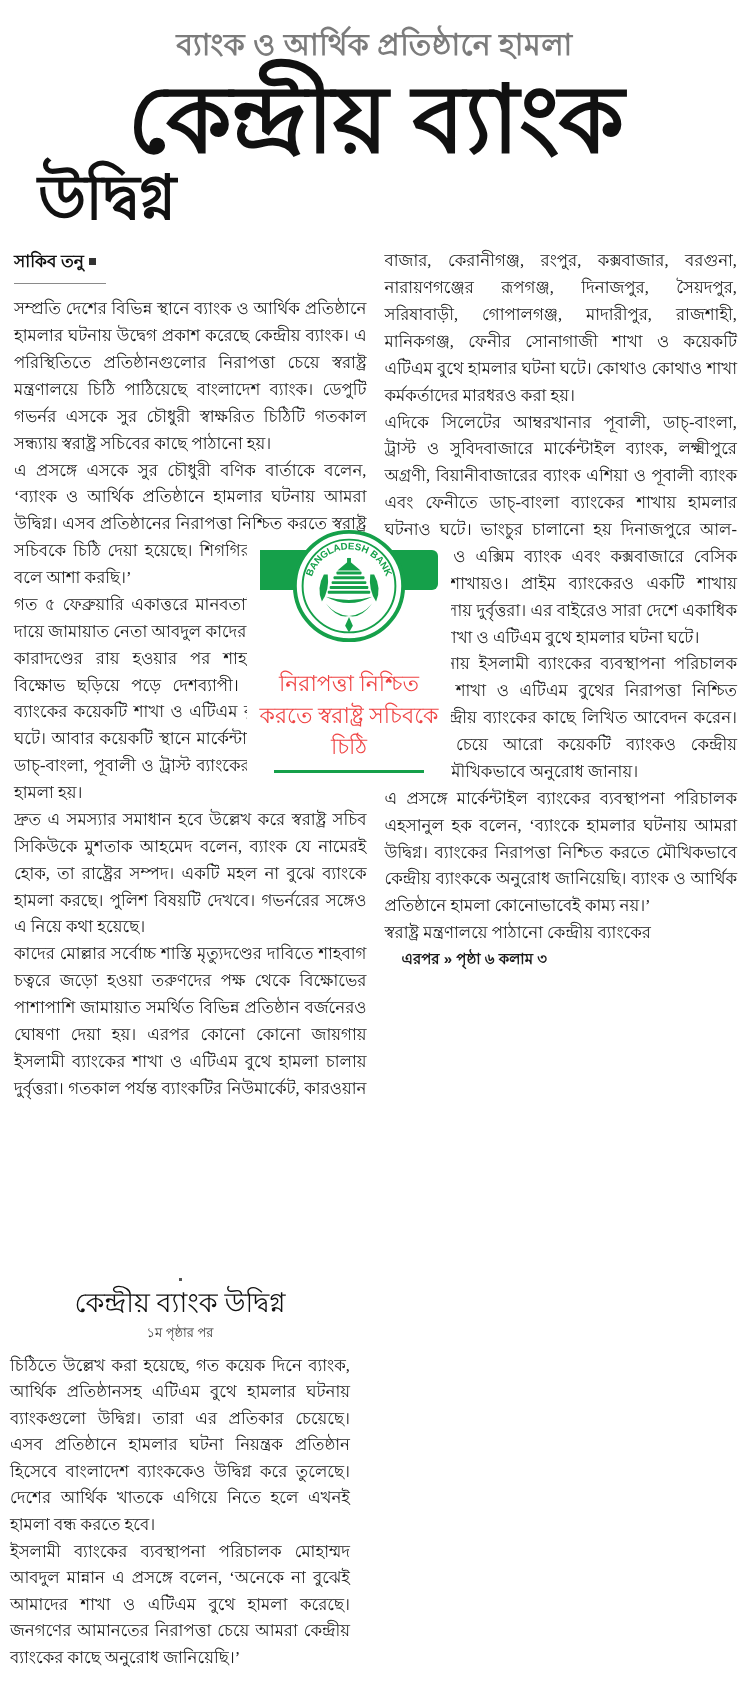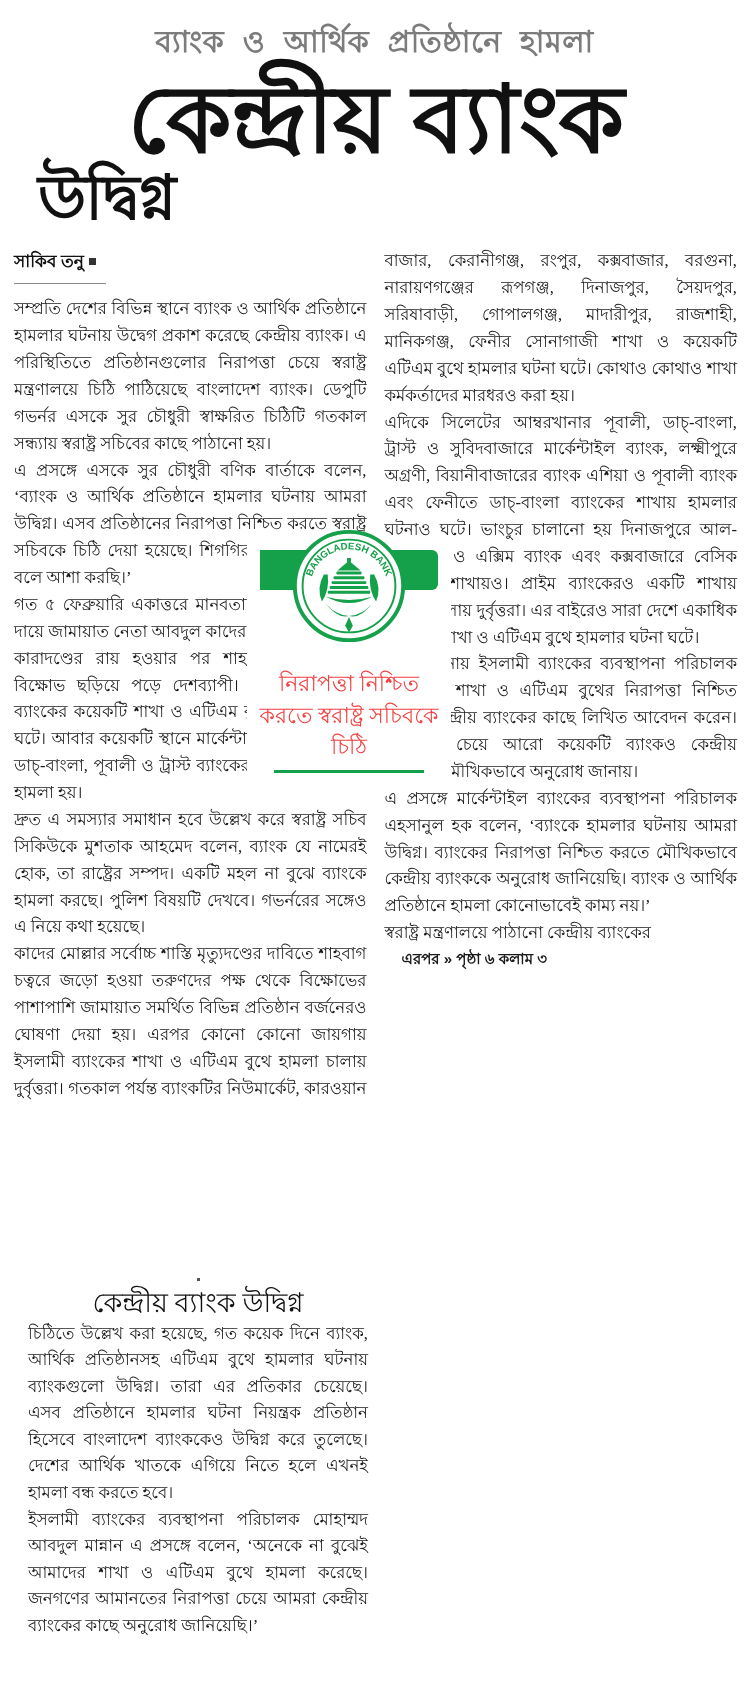--- a/index.html
+++ b/index.html
@@ -21,21 +21,21 @@
     position: relative;
     width: 751px;
     height: 1681px;
     box-sizing: border-box;
     padding: 0;
   }
 
   
   .kicker {
     text-align: center;
-    font-family: Liberation Mono, monospace;
+    font-family: Liberation Serif, serif;
     font-weight: bold;
     font-size: 30px;
     line-height: 1.25;
     color: #7c7c7c;
     letter-spacing: 0.5px;
     padding: 26px 20px 0 18px;
     white-space: nowrap;
   }
 
   .headline {
@@ -158,21 +158,21 @@
   .logo-underline {
     width: 150px;
     height: 3px;
     background: #15a04a;
     margin: 8px auto 0 auto;
   }
 
   
   .jump {
     position: absolute;
-    left: 28px;
+    left: 10px;
     top: 1278px;
     width: 340px;
   }
   .jump-title {
     text-align: center;
     font-family: "Liberation Serif", "DejaVu Serif", serif;
     font-size: 27px;
     line-height: 1.25;
     color: #111;
     padding-top: 4px;
@@ -260,17 +260,18 @@
       <p class="para">এসব ঘটনায় ইসলামী ব্যাংকের ব্যবস্থাপনা পরিচালক ব্যাংকটির শাখা ও এটিএম বুথের নিরাপত্তা নিশ্চিত করতে কেন্দ্রীয় ব্যাংকের কাছে লিখিত আবেদন করেন। নিরাপত্তা চেয়ে আরো কয়েকটি ব্যাংকও কেন্দ্রীয় ব্যাংককে মৌখিকভাবে অনুরোধ জানায়।</p>
       <p class="para">এ প্রসঙ্গে মার্কেন্টাইল ব্যাংকের ব্যবস্থাপনা পরিচালক এহসানুল হক বলেন, ‘ব্যাংকে হামলার ঘটনায় আমরা উদ্বিগ্ন। ব্যাংকের নিরাপত্তা নিশ্চিত করতে মৌখিকভাবে কেন্দ্রীয় ব্যাংককে অনুরোধ জানিয়েছি। ব্যাংক ও আর্থিক প্রতিষ্ঠানে হামলা কোনোভাবেই কাম্য নয়।’</p>
       <p class="para">স্বরাষ্ট্র মন্ত্রণালয়ে পাঠানো কেন্দ্রীয় ব্যাংকের</p>
       <p class="para" style="font-family:'Liberation Sans','DejaVu Sans',sans-serif; font-size:15px; font-weight:bold; text-align:left;margin-left:17px;">এরপর » পৃষ্ঠা ৬ কলাম ৩</p>
     </div>
   </div>
 
   <div class="jump">
     <div class="dot-mark"></div>
     <div class="jump-title">কেন্দ্রীয় ব্যাংক উদ্বিগ্ন</div>
+    <div class="jump-sub">১ম পৃষ্ঠার পর</div>
     <p class="para">চিঠিতে উল্লেখ করা হয়েছে, গত কয়েক দিনে ব্যাংক, আর্থিক প্রতিষ্ঠানসহ এটিএম বুথে হামলার ঘটনায় ব্যাংকগুলো উদ্বিগ্ন। তারা এর প্রতিকার চেয়েছে। এসব প্রতিষ্ঠানে হামলার ঘটনা নিয়ন্ত্রক প্রতিষ্ঠান হিসেবে বাংলাদেশ ব্যাংককেও উদ্বিগ্ন করে তুলেছে। দেশের আর্থিক খাতকে এগিয়ে নিতে হলে এখনই হামলা বন্ধ করতে হবে।</p>
     <p class="para">ইসলামী ব্যাংকের ব্যবস্থাপনা পরিচালক মোহাম্মদ আবদুল মান্নান এ প্রসঙ্গে বলেন, ‘অনেকে না বুঝেই আমাদের শাখা ও এটিএম বুথে হামলা করেছে। জনগণের আমানতের নিরাপত্তা চেয়ে আমরা কেন্দ্রীয় ব্যাংকের কাছে অনুরোধ জানিয়েছি।’</p>
   </div>
 
 </div>
 
 </body></html>

